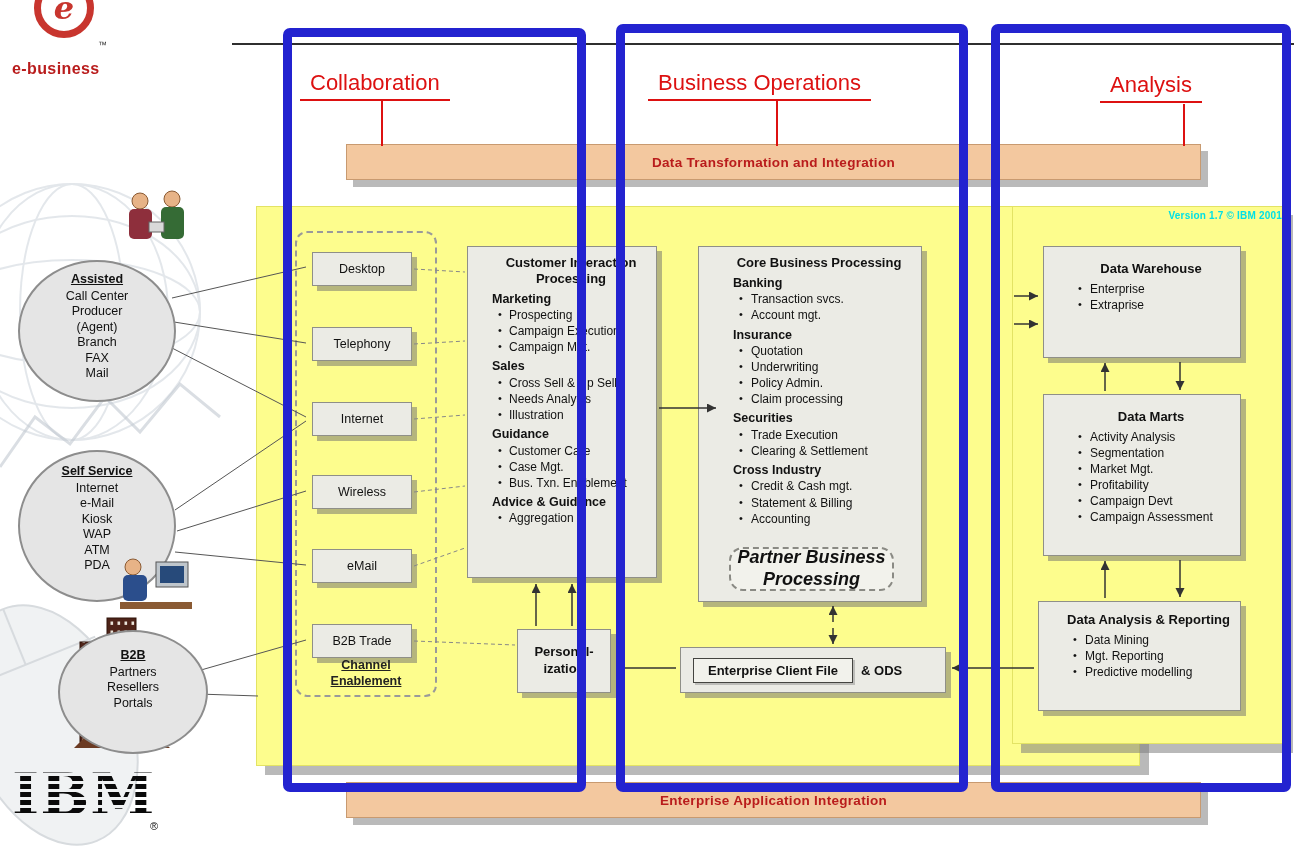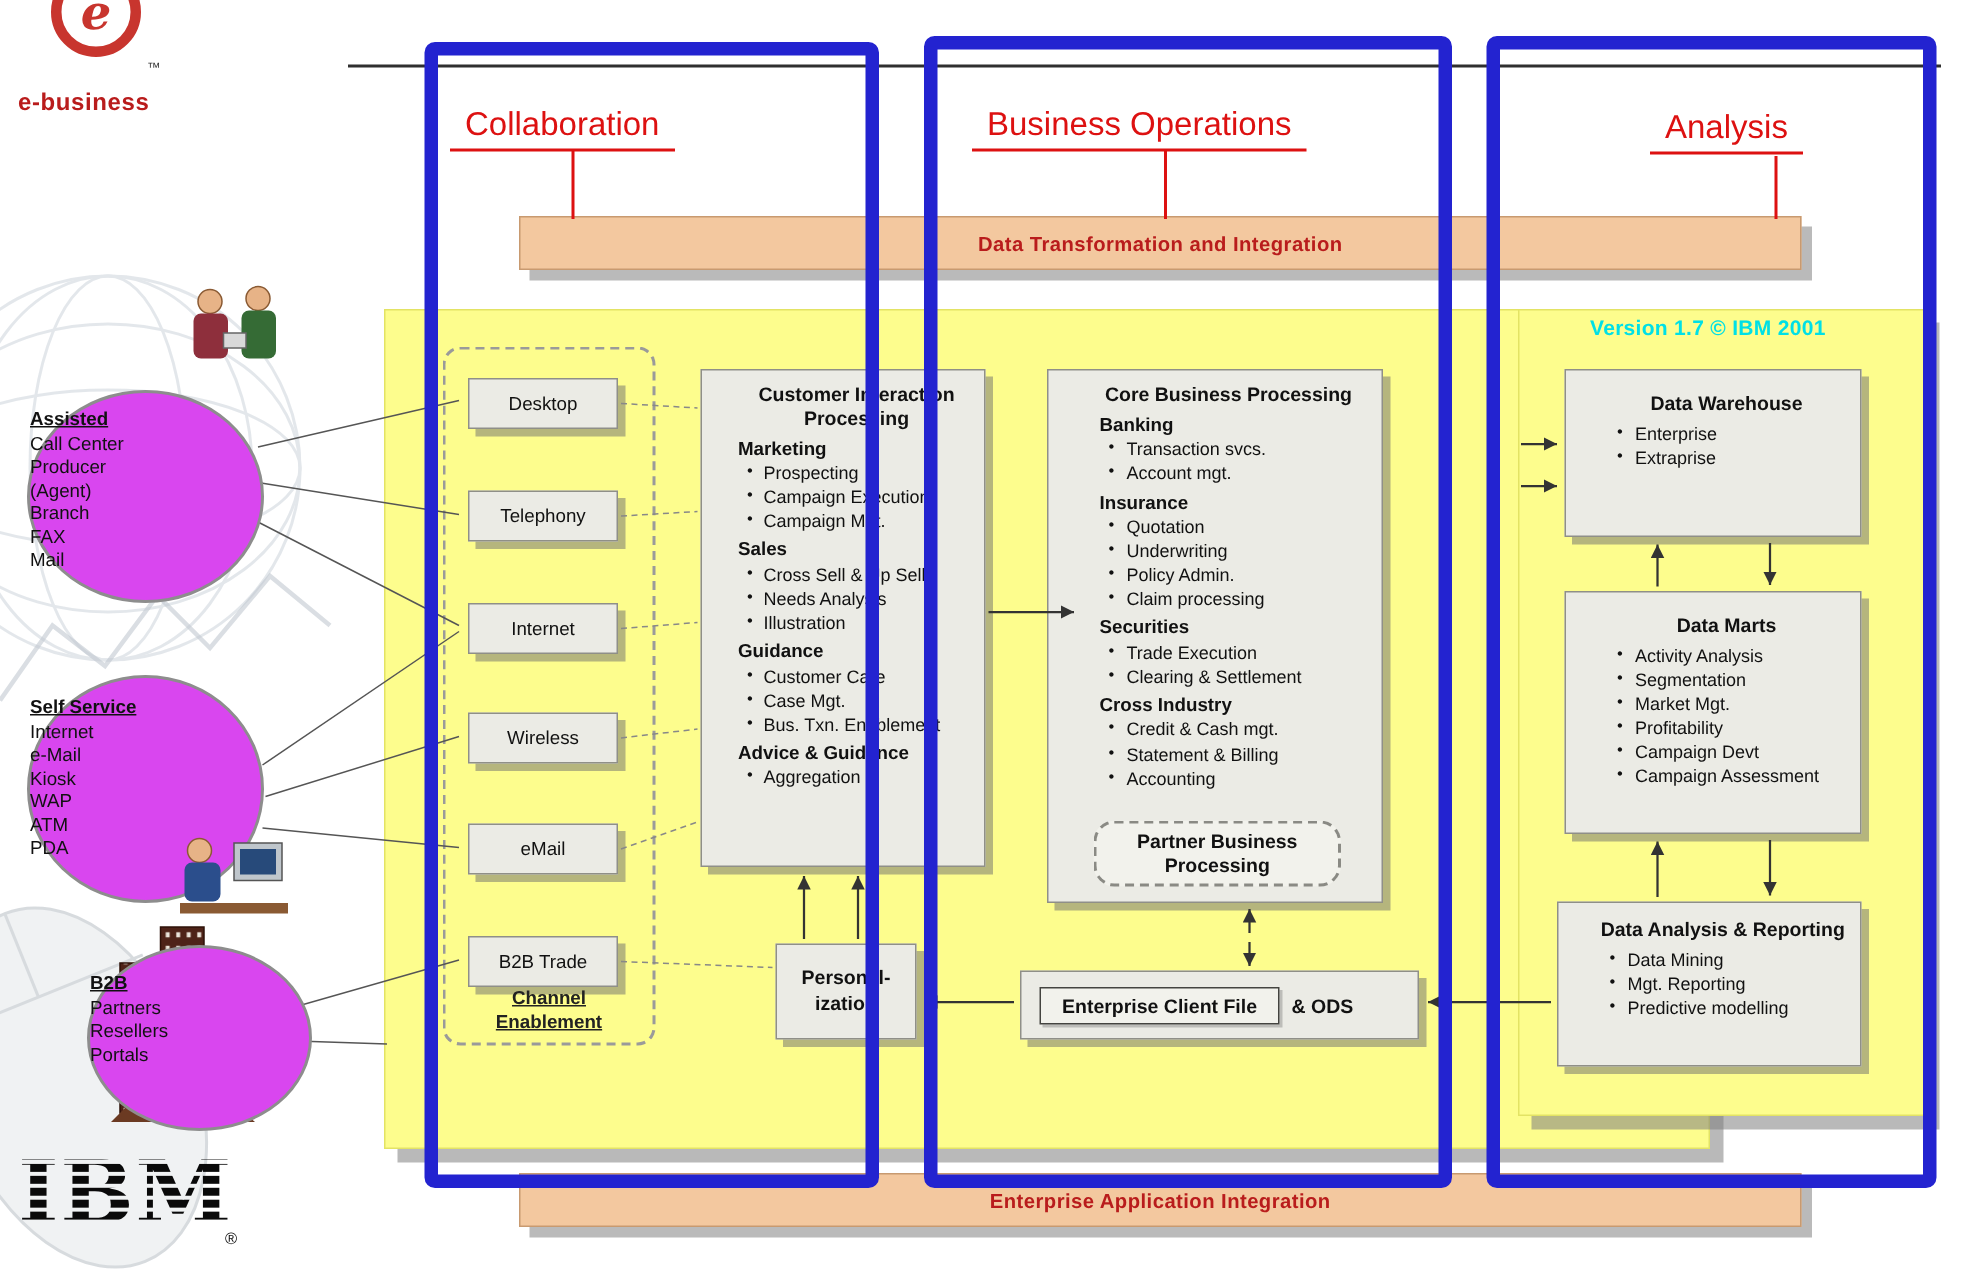--- a/index.html
+++ b/index.html
@@ -12,45 +12,45 @@
   .panel{background:#FDFD8D;border:1px solid #E3E364;box-shadow:9px 9px 0 rgba(128,128,128,.55)}
   .bar{background:#F3C89F;border:1px solid #C89A70;box-shadow:7px 7px 0 rgba(118,118,118,.5);
        color:#b91c1c;font-weight:bold;font-size:13.5px;display:flex;align-items:center;
        justify-content:center;letter-spacing:.3px}
   .graybox{background:#EBEBE5;border:1px solid #8F8F88;box-shadow:5px 5px 0 rgba(110,110,110,.5)}
   .lane{border:9px solid #2323D0;border-radius:7px;background:transparent}
   .lane-label{font-size:22px;color:#DD1111;border-bottom:2px solid #DD1111;padding:0 10px 3px;white-space:nowrap}
   .stem{width:2px;background:#DD1111}
   .topline{height:2px;background:#2F2F2F}
 
-  .cloud{background:#d946ef;border:2px solid #8d8d8d;border-radius:50%;text-align:left;
+  .cloud{background:#e5e5e5;border:2px solid #8d8d8d;border-radius:50%;text-align:center;
          font-size:12.5px;line-height:1.24}
   .cloud-title{font-weight:bold;text-decoration:underline;margin-bottom:1px}
 
   .chan{width:100px;height:34px;display:flex;align-items:center;justify-content:center;font-size:12.5px}
   .dashedwrap{border:2px dashed #9a9a9a;border-radius:12px}
   .chan-caption{font-weight:bold;text-decoration:underline;text-align:center;font-size:12.5px;line-height:1.25;color:#222}
 
   .bigbox{padding:8px 6px 0 24px}
   .box-title{font-weight:bold;font-size:13px;text-align:center;line-height:1.22;margin-bottom:4px}
   .sec-h{font-weight:bold;font-size:12.5px;line-height:1.32;margin-top:3px}
   .sec-h.ind{padding-left:10px}
   .blt{font-size:12px;line-height:1.34;padding-left:17px;position:relative}
   .blt::before{content:"•";position:absolute;left:6px;top:0;font-size:11px}
   .blt.blt2{padding-left:28px}.blt.blt2::before{left:16px}
   .blt.blt3{padding-left:22px}.blt.blt3::before{left:10px}
 
   .partner{border:2px dashed #8a8a84;border-radius:14px;background:#F2F2EC;display:flex;align-items:center;
-           justify-content:center;text-align:center;font-weight:bold;font-size:13px;line-height:1.2}
+           justify-content:center;text-align:center;font-weight:bold;font-style:italic;font-size:18px;line-height:1.2}
   .pers{display:flex;flex-direction:column;align-items:center;justify-content:center;font-size:13px;line-height:1.3;font-weight:bold}
   .ecf{display:flex;align-items:center;gap:8px;padding:0 12px}
   .ecf-inner{border:1px solid #444440;background:#F2F2EC;font-weight:bold;font-size:13px;padding:4px 14px;
              box-shadow:2px 2px 0 rgba(120,120,120,.4);white-space:nowrap}
   .ecf-ods{font-weight:bold;font-size:13px;white-space:nowrap}
-  .ver{color:#00E0E6;font-weight:bold;font-size:14px;letter-spacing:.2px;text-align:left}
+  .ver{color:#00E0E6;font-weight:bold;font-size:10px;letter-spacing:.2px;text-align:right}
 
   .wordmark{font-size:16px;font-weight:bold;letter-spacing:.4px;color:#b91c1c}
   .elogo-ring{width:60px;height:60px;border:7px solid #C8352E;border-radius:50%;display:flex;
               align-items:center;justify-content:center}
   .elogo-e{color:#C8352E;font-family:"DejaVu Serif",serif;font-style:italic;font-weight:bold;font-size:32px;line-height:1}
   .tm{font-size:9px;color:#333}
   .reg{font-size:11px;color:#111}
   .ibm{font-family:"DejaVu Serif",serif;font-weight:bold;font-size:58px;line-height:.95;letter-spacing:1px;color:#000}
   @supports ((-webkit-background-clip:text) or (background-clip:text)){
     .ibm{background:repeating-linear-gradient(to bottom,#0a0a0a 0 5px,rgba(255,255,255,0) 5px 8px);

